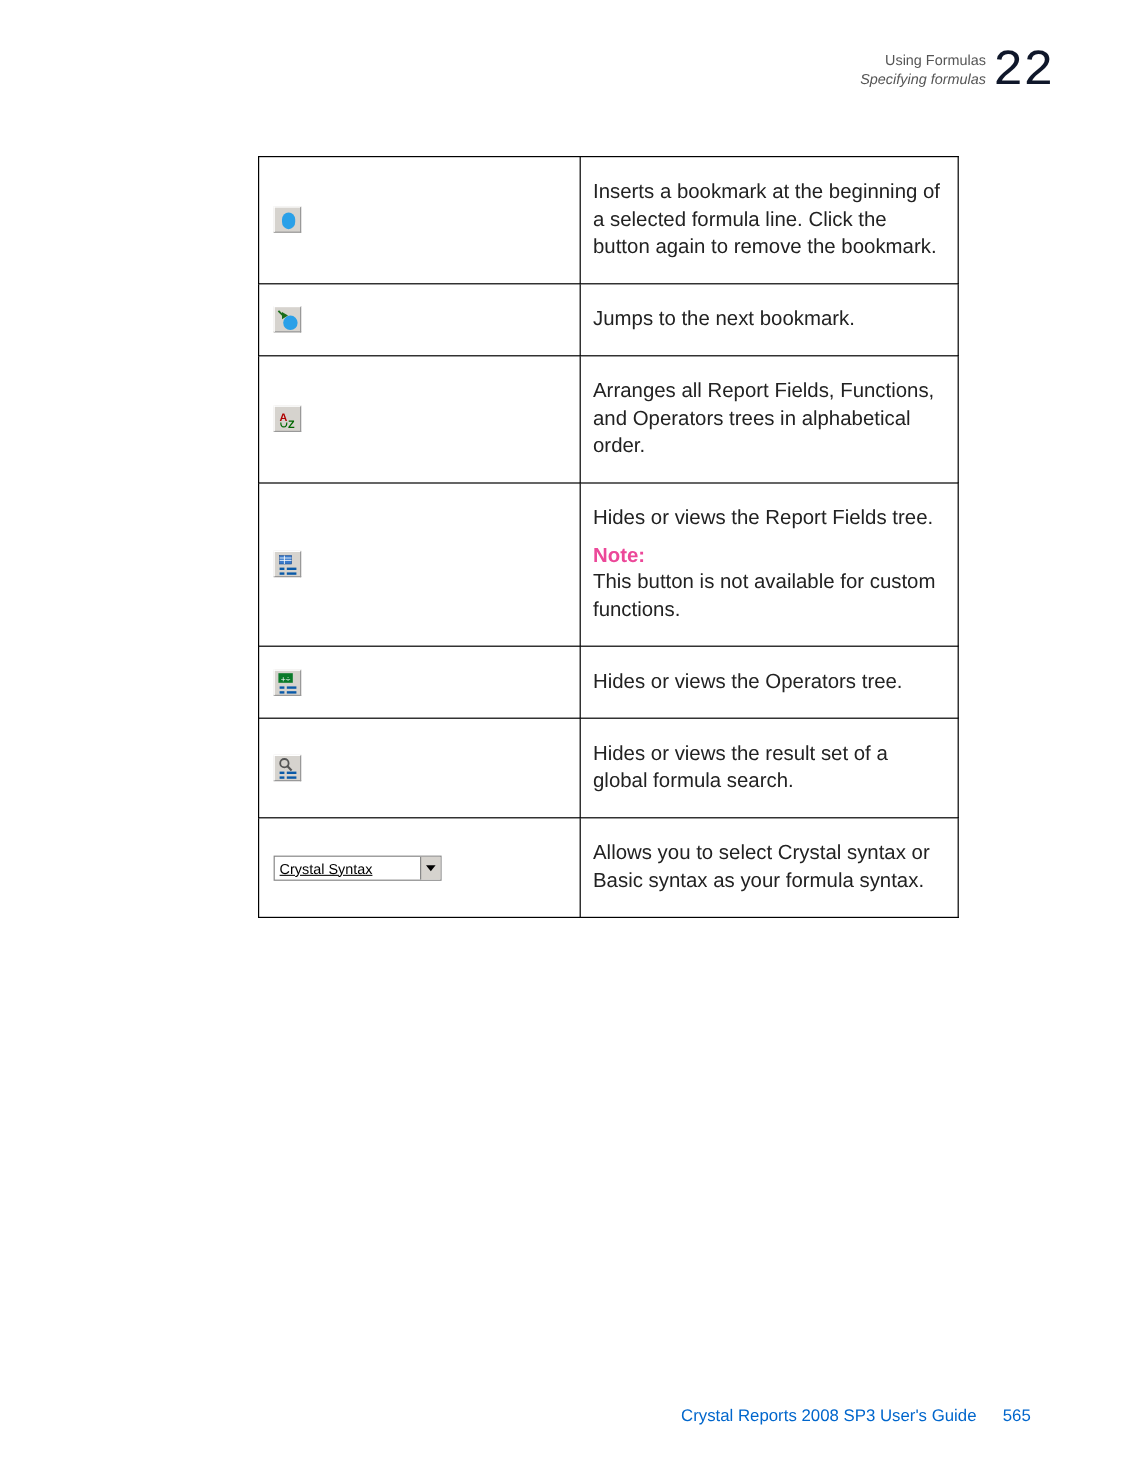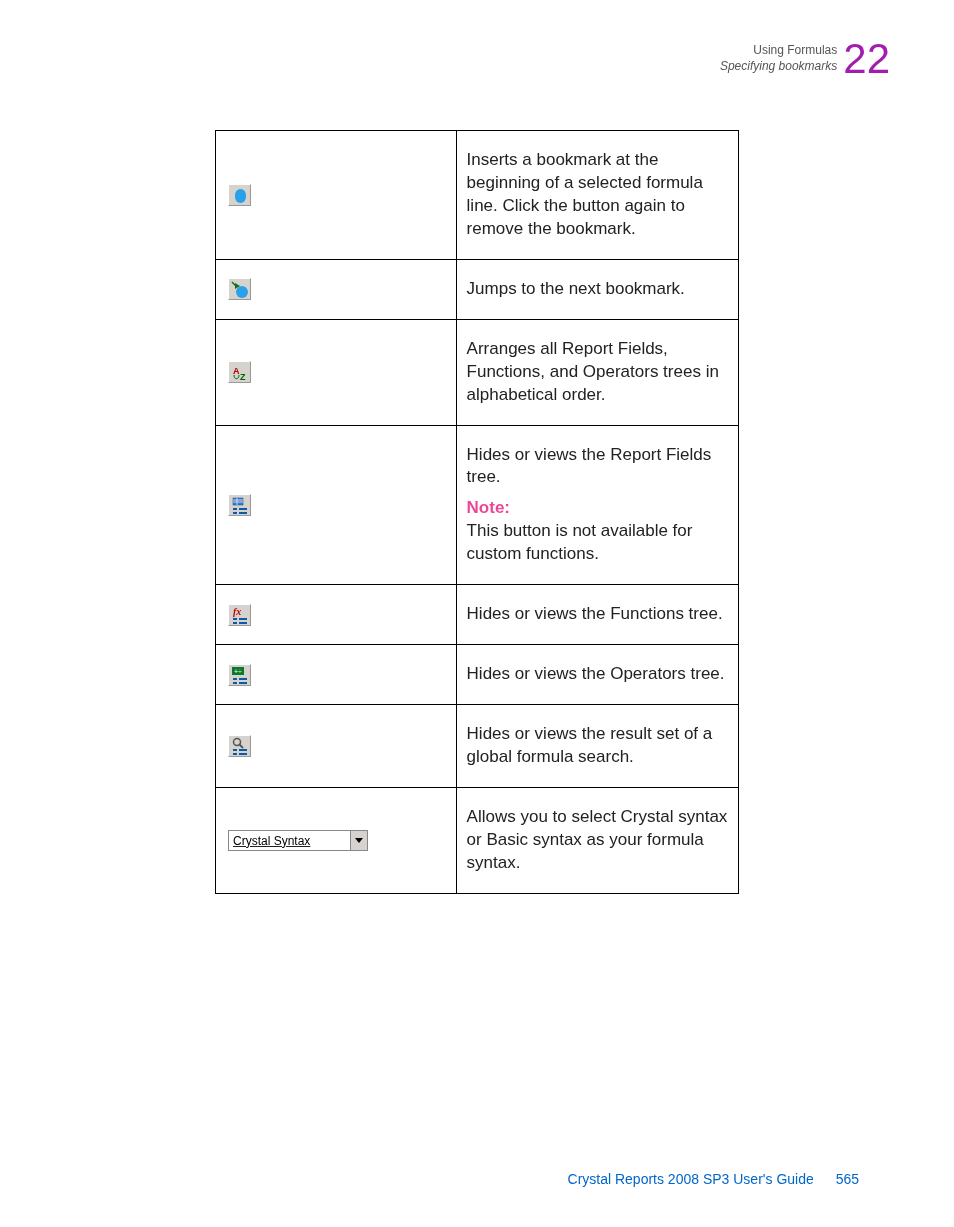--- a/index.html
+++ b/index.html
@@ -6,46 +6,47 @@
   body {
     font-family: Arial, Helvetica, sans-serif;
     width: 954px;
     height: 1227px;
     background: #fff;
     position: relative;
   }
   .header {
     position: absolute;
     top: 38px;
-    right: 64px;
+    right: 76px;
     text-align: right;
     display: flex;
     align-items: center;
     justify-content: flex-end;
   }
   .header-text {
     font-size: 12px;
     color: #555;
     line-height: 1.3;
     text-align: right;
     margin-right: 6px;
   }
   .header-text .line1 { }
   .header-text .line2 { font-style: italic; }
   .header-number {
     font-size: 42px;
-    color: #a21caf;
+    color: #0f172a;
     font-weight: normal;
     line-height: 1;
+    font-family: Liberation Mono, monospace;
   }
   .content {
     position: absolute;
     top: 130px;
     left: 215px;
-    width: 524px;
+    width: 584px;
   }
   table {
     border-collapse: collapse;
     width: 100%;
   }
   td {
     border: 1.5px solid #000;
     padding: 18px 10px;
     vertical-align: middle;
     font-size: 17px;
@@ -118,21 +119,21 @@
     color: #0066cc;
     margin-left: 18px;
   }
 </style>
 </head>
 <body>
 
 <div class="header">
   <div class="header-text">
     <div class="line1">Using Formulas</div>
-    <div class="line2">Specifying bookmarks</div>
+    <div class="line2">Specifying formulas</div>
   </div>
   <div class="header-number">22</div>
 </div>
 
 <div class="content">
   <table>
 
     <tbody>
         <tr>
       <td class="icon-cell">
@@ -196,36 +197,20 @@
         </span>
       </td>
       <td class="desc-cell">
         <span>Hides or views the Report Fields tree.</span>
         <div style="height:8px"></div>
         <span class="note-label">Note:</span><br>
         <span>This button is not available for custom functions.</span>
       </td>
     </tr>
 
-    <tr>
-      <td class="icon-cell">
-        <span class="toolbar-icon">
-          <svg width="23" height="22" viewBox="0 0 23 22">
-            <text x="4" y="10" font-size="10" font-weight="bold" fill="#c00000" font-style="italic" font-family="serif">fx</text>
-            <rect x="4" y="13" width="4" height="2" fill="#0a5aa8"></rect>
-            <rect x="10" y="13" width="8" height="2" fill="#0a5aa8"></rect>
-            <rect x="4" y="17" width="4" height="2" fill="#0a5aa8"></rect>
-            <rect x="10" y="17" width="8" height="2" fill="#0a5aa8"></rect>
-          </svg>
-        </span>
-      </td>
-      <td class="desc-cell">
-        <span>Hides or views the Functions tree.</span>
-      </td>
-    </tr>
 
     <tr>
       <td class="icon-cell">
         <span class="toolbar-icon">
           <svg width="23" height="22" viewBox="0 0 23 22">
             <rect x="3" y="2" width="12" height="8" fill="#0a7a2a"></rect>
             <text x="5" y="9" font-size="7" fill="#fff" font-family="Arial">+÷</text>
             <rect x="4" y="13" width="4" height="2" fill="#0a5aa8"></rect>
             <rect x="10" y="13" width="8" height="2" fill="#0a5aa8"></rect>
             <rect x="4" y="17" width="4" height="2" fill="#0a5aa8"></rect>

